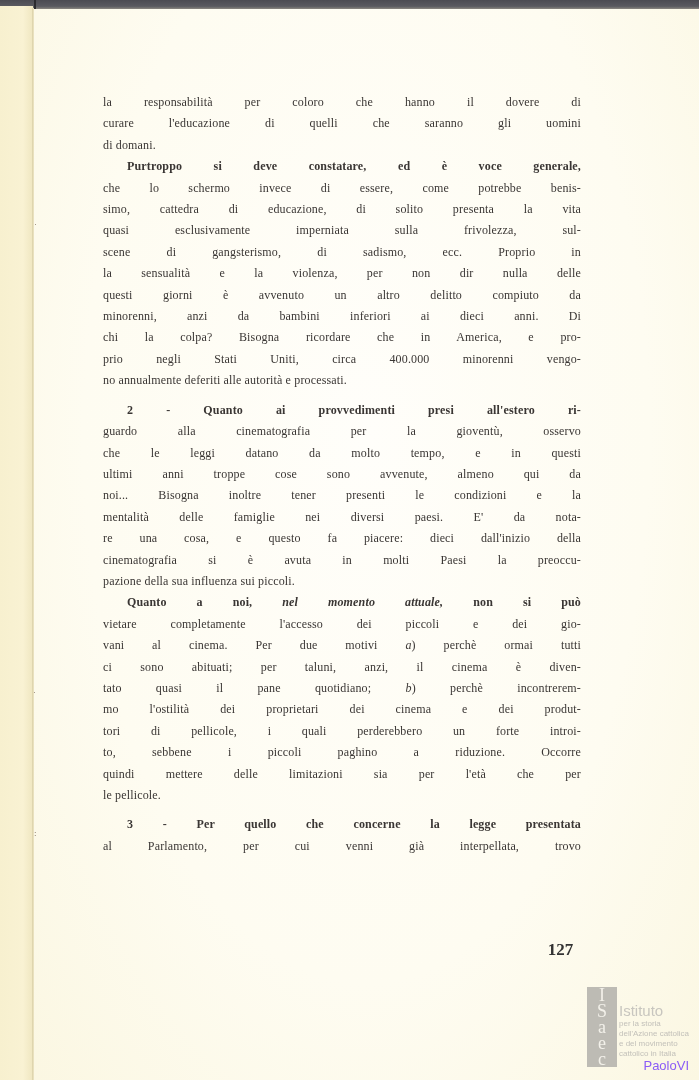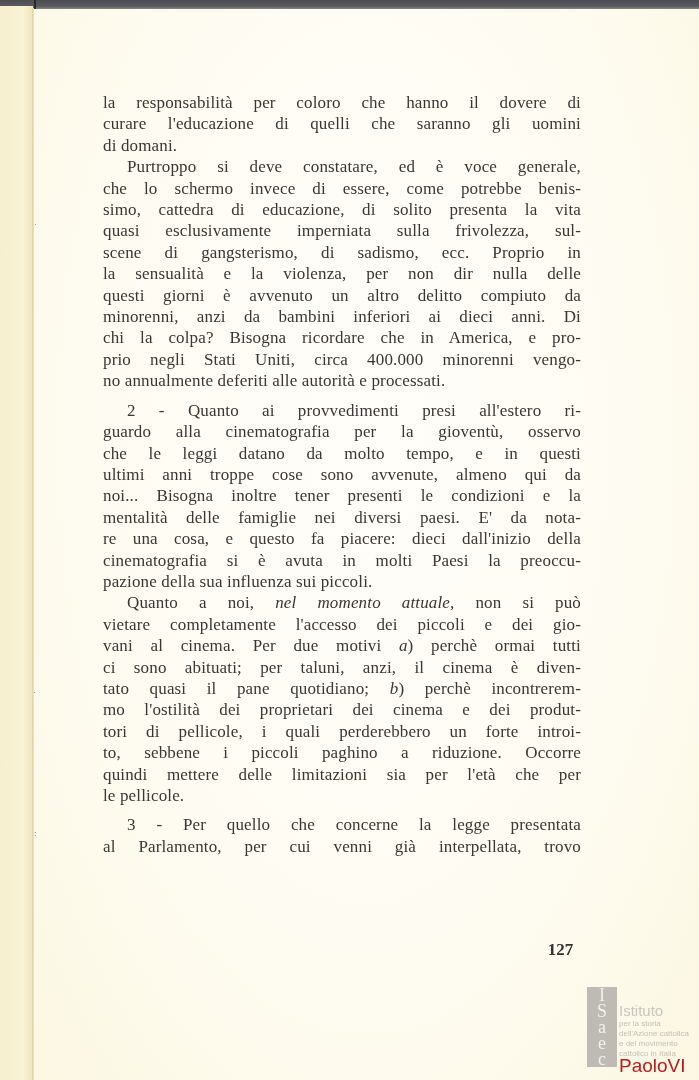--- a/index.html
+++ b/index.html
@@ -23,45 +23,45 @@
     position: absolute; left: 32px; top: 8px; width: 2px; height: 1072px;
     background: linear-gradient(90deg, #d9cfa6, #efe7c6);
   }
   .page {
     position: absolute; left: 34px; top: 9px; width: 665px; height: 1071px;
     background: radial-gradient(ellipse at 50% 40%, #fffefa 0%, #fefcf1 60%, #fbf7e2 100%);
   }
   .mark { position: absolute; color: #6b5a4a; font-size: 9px; }
   .text-block {
     position: absolute; left: 103px; top: 92px; width: 478px;
-    color: #3a3634; font-size: 17px; line-height: 21.4px;
+    color: #3a3634; font-size: 12px; line-height: 21.4px;
     text-align: justify; letter-spacing: 0.15px;
   }
   .text-block p { margin: 0; }
   .text-block p.gap { margin-top: 8px; }
   .text-block em { font-style: italic; }
   .line { display: block; text-align: justify; text-align-last: justify; white-space: nowrap; }
   .line.last { text-align-last: left; }
-  .line.ind { padding-left: 24px; }
+  .line.ind { padding-left: 24px; font-weight: bold; }
   .page-number {
     position: absolute; left: 540px; top: 940px; width: 41px; text-align: center;
     font-size: 17px; font-weight: bold; color: #333;
   }
   .logo {
     position: absolute; left: 587px; top: 985px; width: 112px; height: 84px;
     color: #d8d6d0; font-family: "Liberation Sans", sans-serif;
   }
   .logo-letters {
     position: absolute; left: 0; top: 2px; width: 30px; height: 80px;
     background: #bdbbb4; color: #f3f1ea;
     font-family: "Liberation Serif", serif; font-size: 18px; line-height: 16px; text-align: center;
   }
   .logo-text { position: absolute; left: 32px; top: 18px; font-size: 8px; line-height: 10px; color: #c3c1ba; white-space: nowrap; }
   .logo-text .big { font-size: 15px; line-height: 16px; color: #c8c6bf; }
-  .logo-text .foot { font-size: 19px; line-height: 14px; color: #b91c1c; }
+  .logo-text .foot { font-size: 13px; line-height: 14px; color: #8b5cf6; text-align: right; }
 </style>
 </head>
 <body>
 
 <div class="top-edge"></div>
 <div class="left-page"></div>
 <div class="gutter"></div>
 <div class="page"></div>
 
 <span class="mark" style="left:34px;top:222px;">˙</span>

